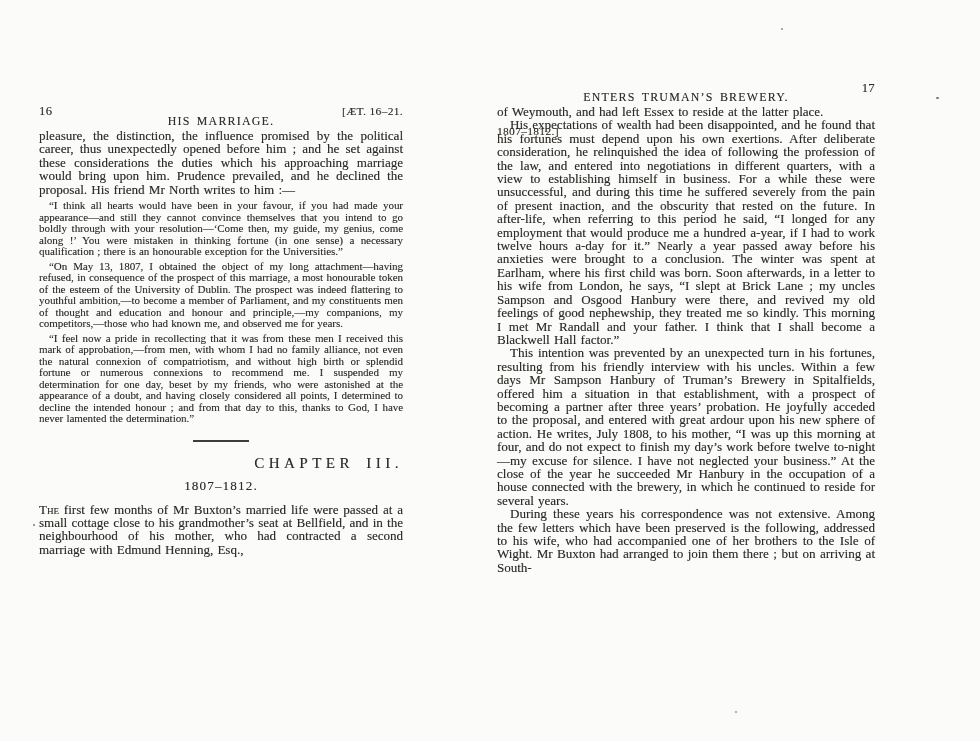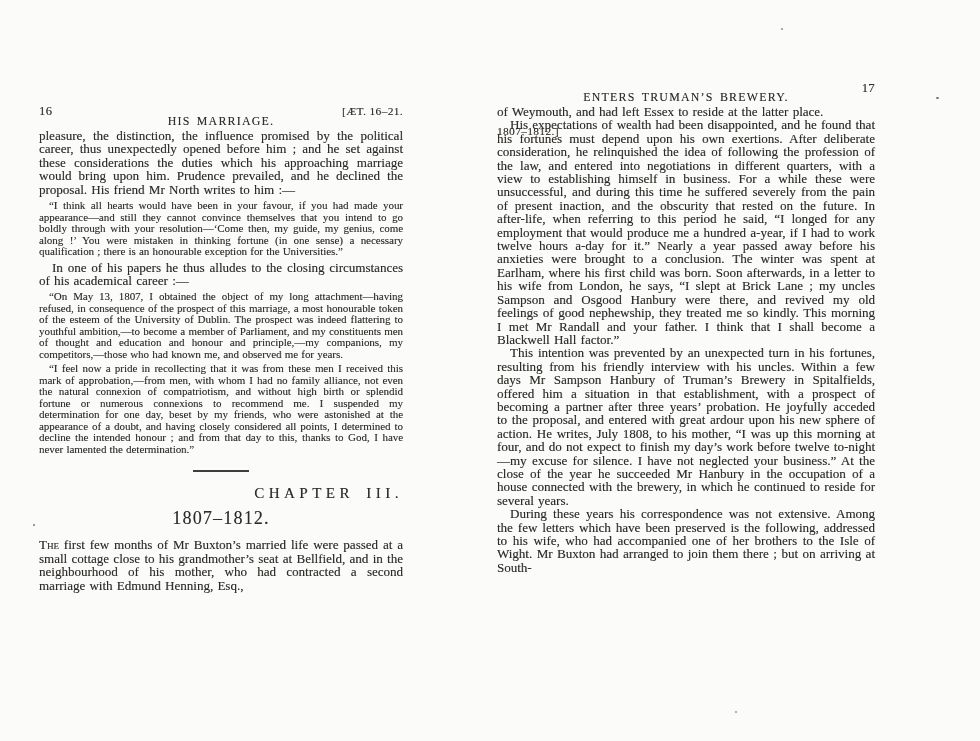--- a/index.html
+++ b/index.html
@@ -36,21 +36,21 @@
     width:56px; height:2px; background:#3f3c39;
     margin:15px auto 0;
   }
   .chapter-heading {
     font-size:15px; font-weight:normal;
     letter-spacing:4.5px; word-spacing:4px;
     text-align:right; text-indent:0;
     margin:13px 0 0;
   }
   .chapter-dates {
-    font-size:18px; text-align:center; text-indent:0;
+    font-size:13px; text-align:center; text-indent:0;
     letter-spacing:1.2px;
     margin:6px 0 9px;
   }
   .sc { font-variant:small-caps; }
 
   .speck { position:absolute; border-radius:50%; }
   #speck-1 { left:781px; top:28px;  width:2px; height:2px; background:#8b8b86; }
   #speck-2 { left:936px; top:97px;  width:3px; height:2px; background:#6e6c68; }
   #speck-3 { left:735px; top:711px; width:2px; height:2px; background:#9a9893; }
   #speck-4 { left:33px;  top:524px; width:2px; height:2px; background:#7d7b76; }
@@ -59,21 +59,20 @@
 <body>
 
 <div class="page-col" id="left-col">
   <div class="pg-header">
     <span class="hl">16</span>
     <span class="hc">HIS MARRIAGE.</span>
     <span class="hr">[ÆT. 16–21.</span>
   </div>
   <p class="body">pleasure, the distinction, the influence promised by the political career, thus unexpectedly opened before him&nbsp;; and he set against these considerations the duties which his approaching marriage would bring upon him. Prudence prevailed, and he declined the proposal. His friend Mr North writes to him&nbsp;:—</p>
   <p class="quote">“I think all hearts would have been in your favour, if you had made your appearance—and still they cannot convince themselves that you intend to go boldly through with your resolution—‘Come then, my guide, my genius, come along&nbsp;!’ You were mistaken in thinking fortune (in one sense) a necessary qualification&nbsp;; there is an honourable exception for the Universities.”</p>
-  <p class="body ind">In one of his papers he thus alludes to the closing circumstances of his academical career&nbsp;:—</p>
   <p class="quote">“On May 13, 1807, I obtained the object of my long attachment—having refused, in consequence of the prospect of this marriage, a most honourable token of the esteem of the University of Dublin. The prospect was indeed flattering to youthful ambition,—to become a member of Parliament, and my constituents men of thought and education and honour and principle,—my companions, my competitors,—those who had known me, and observed me for years.</p>
   <p class="quote">“I feel now a pride in recollecting that it was from these men I received this mark of approbation,—from men, with whom I had no family alliance, not even the natural connexion of compatriotism, and without high birth or splendid fortune or numerous connexions to recommend me. I suspended my determination for one day, beset by my friends, who were astonished at the appearance of a doubt, and having closely considered all points, I determined to decline the intended honour&nbsp;; and from that day to this, thanks to God, I have never lamented the determination.”</p>
 
   <div class="section-rule"></div>
   <h2 class="chapter-heading">CHAPTER III.</h2>
   <div class="chapter-dates">1807–1812.</div>
   <p class="body"><span class="sc">The</span><span> first few months of Mr Buxton’s married life were passed at a small cottage close to his grandmother’s seat at Bellfield, and in the neighbourhood of his mother, who had contracted a second marriage with Edmund Henning, Esq.,</span></p>
 </div>
 
 <div class="page-col" id="right-col">

